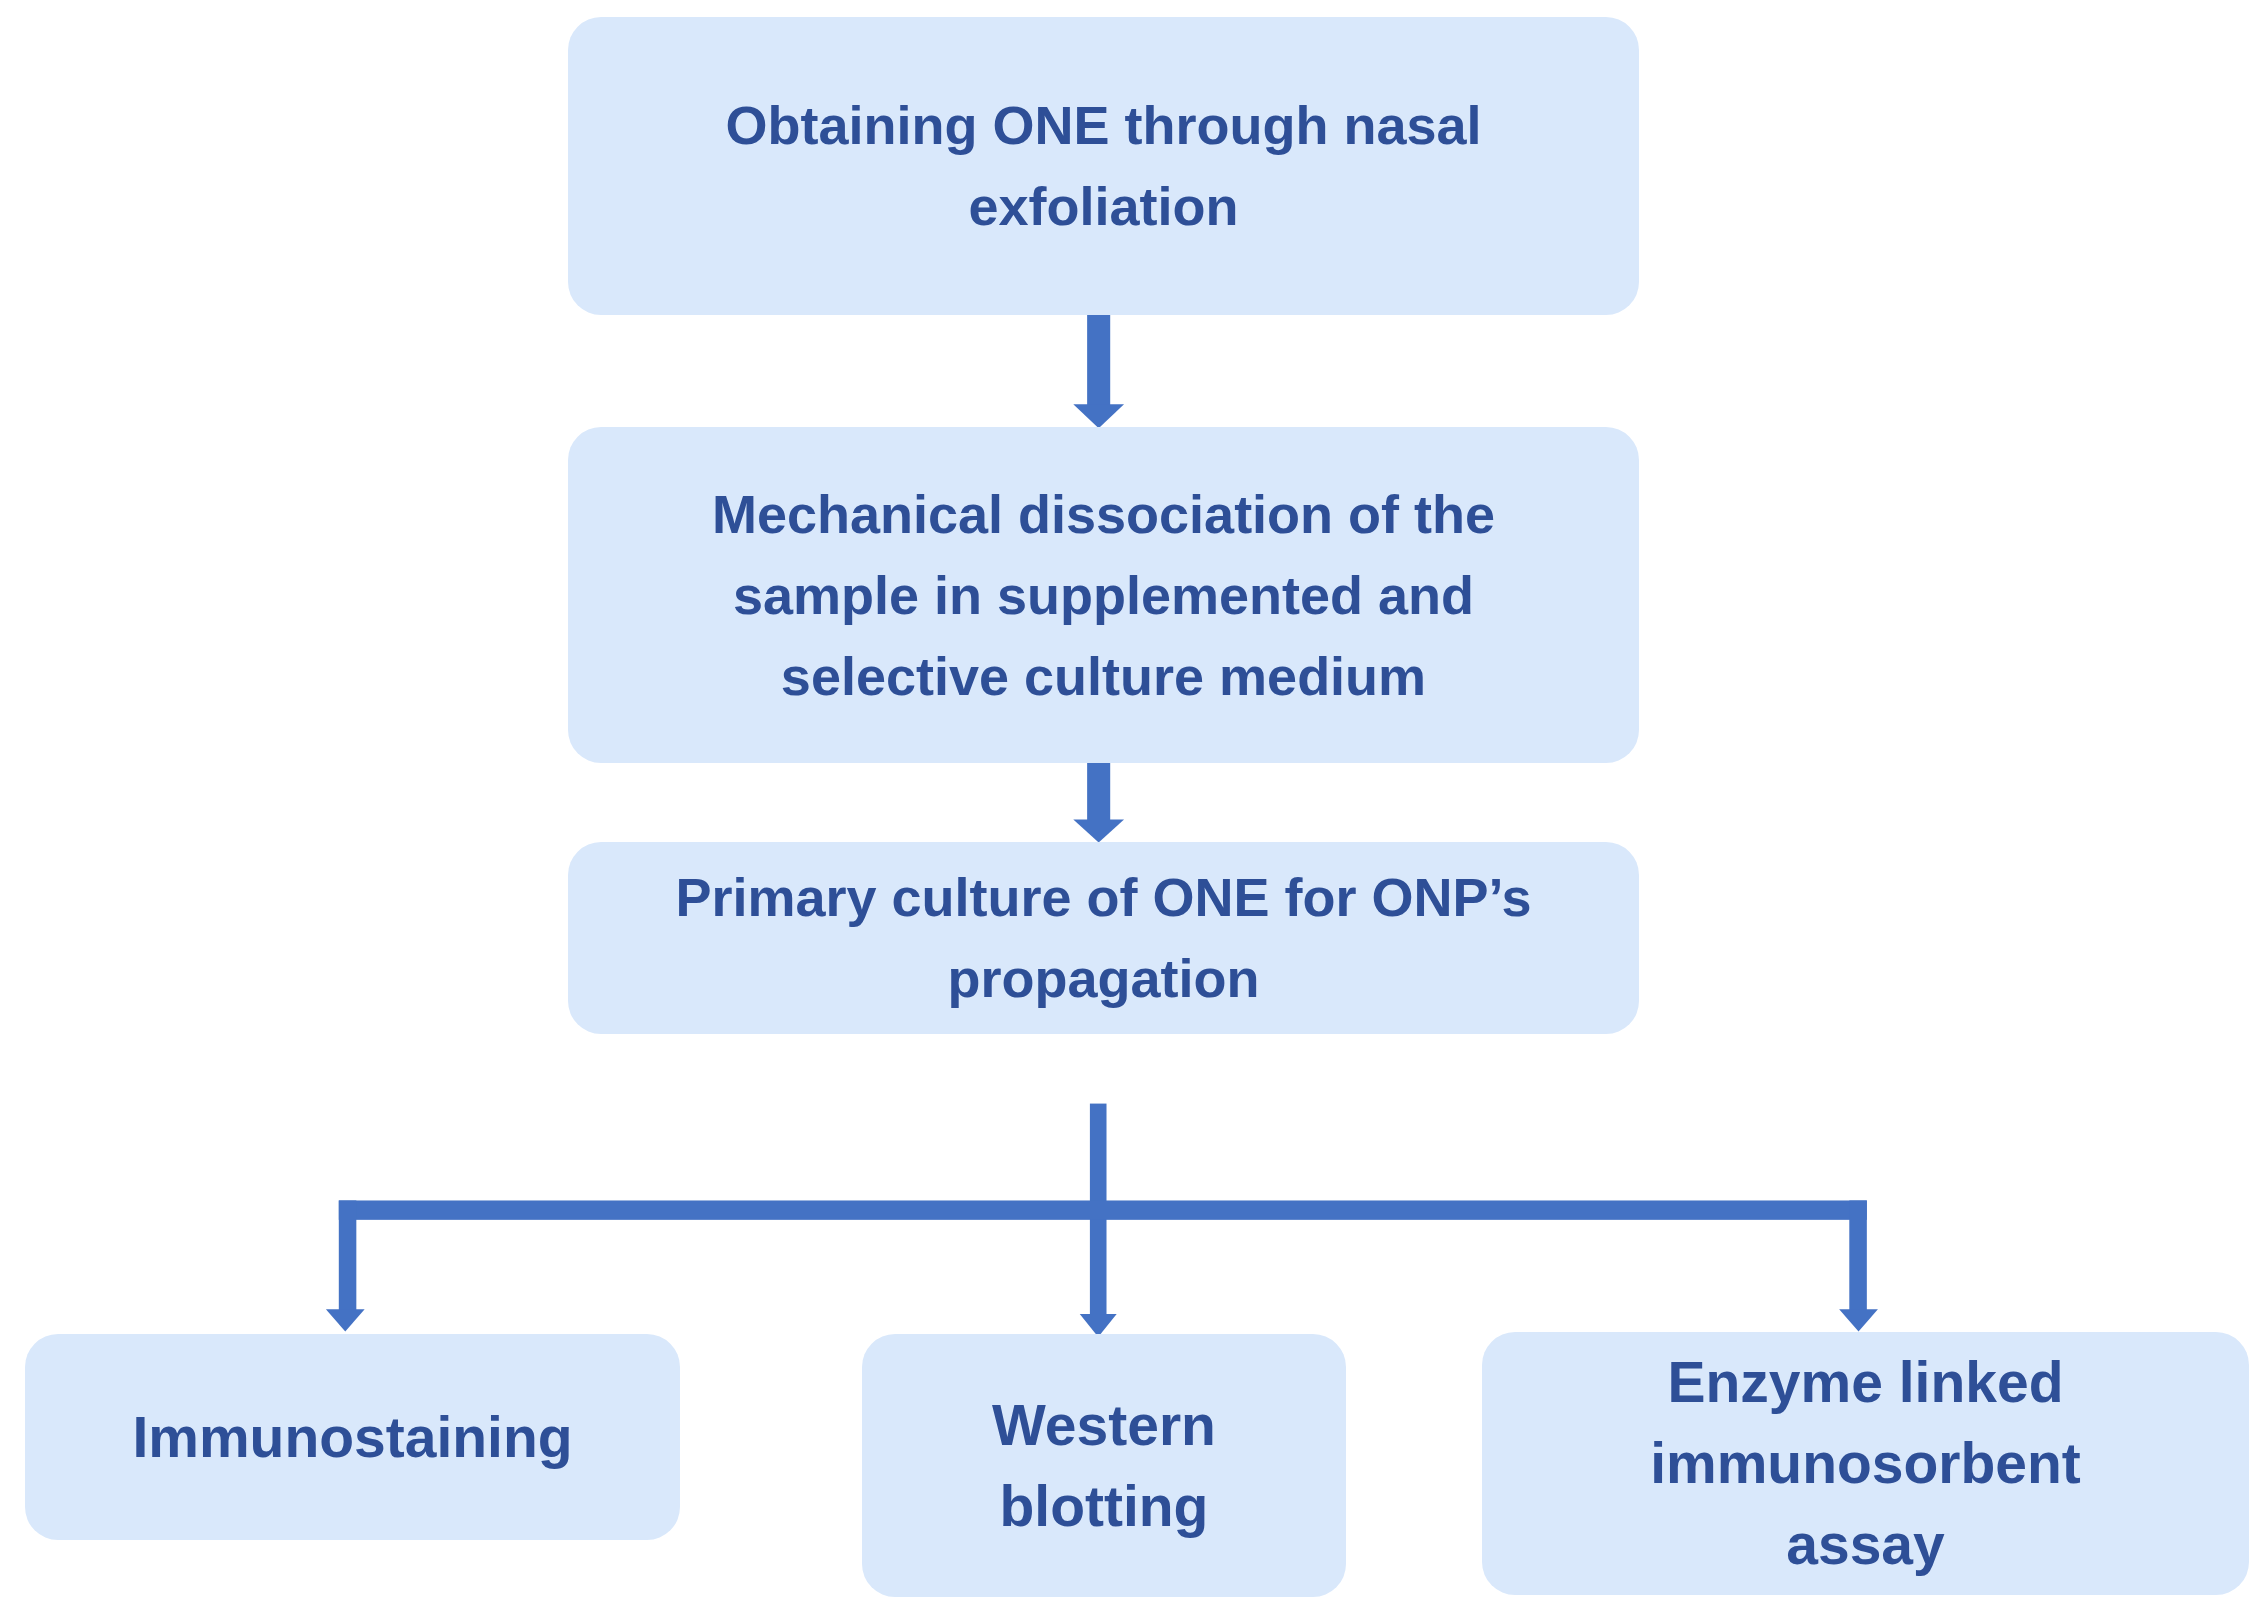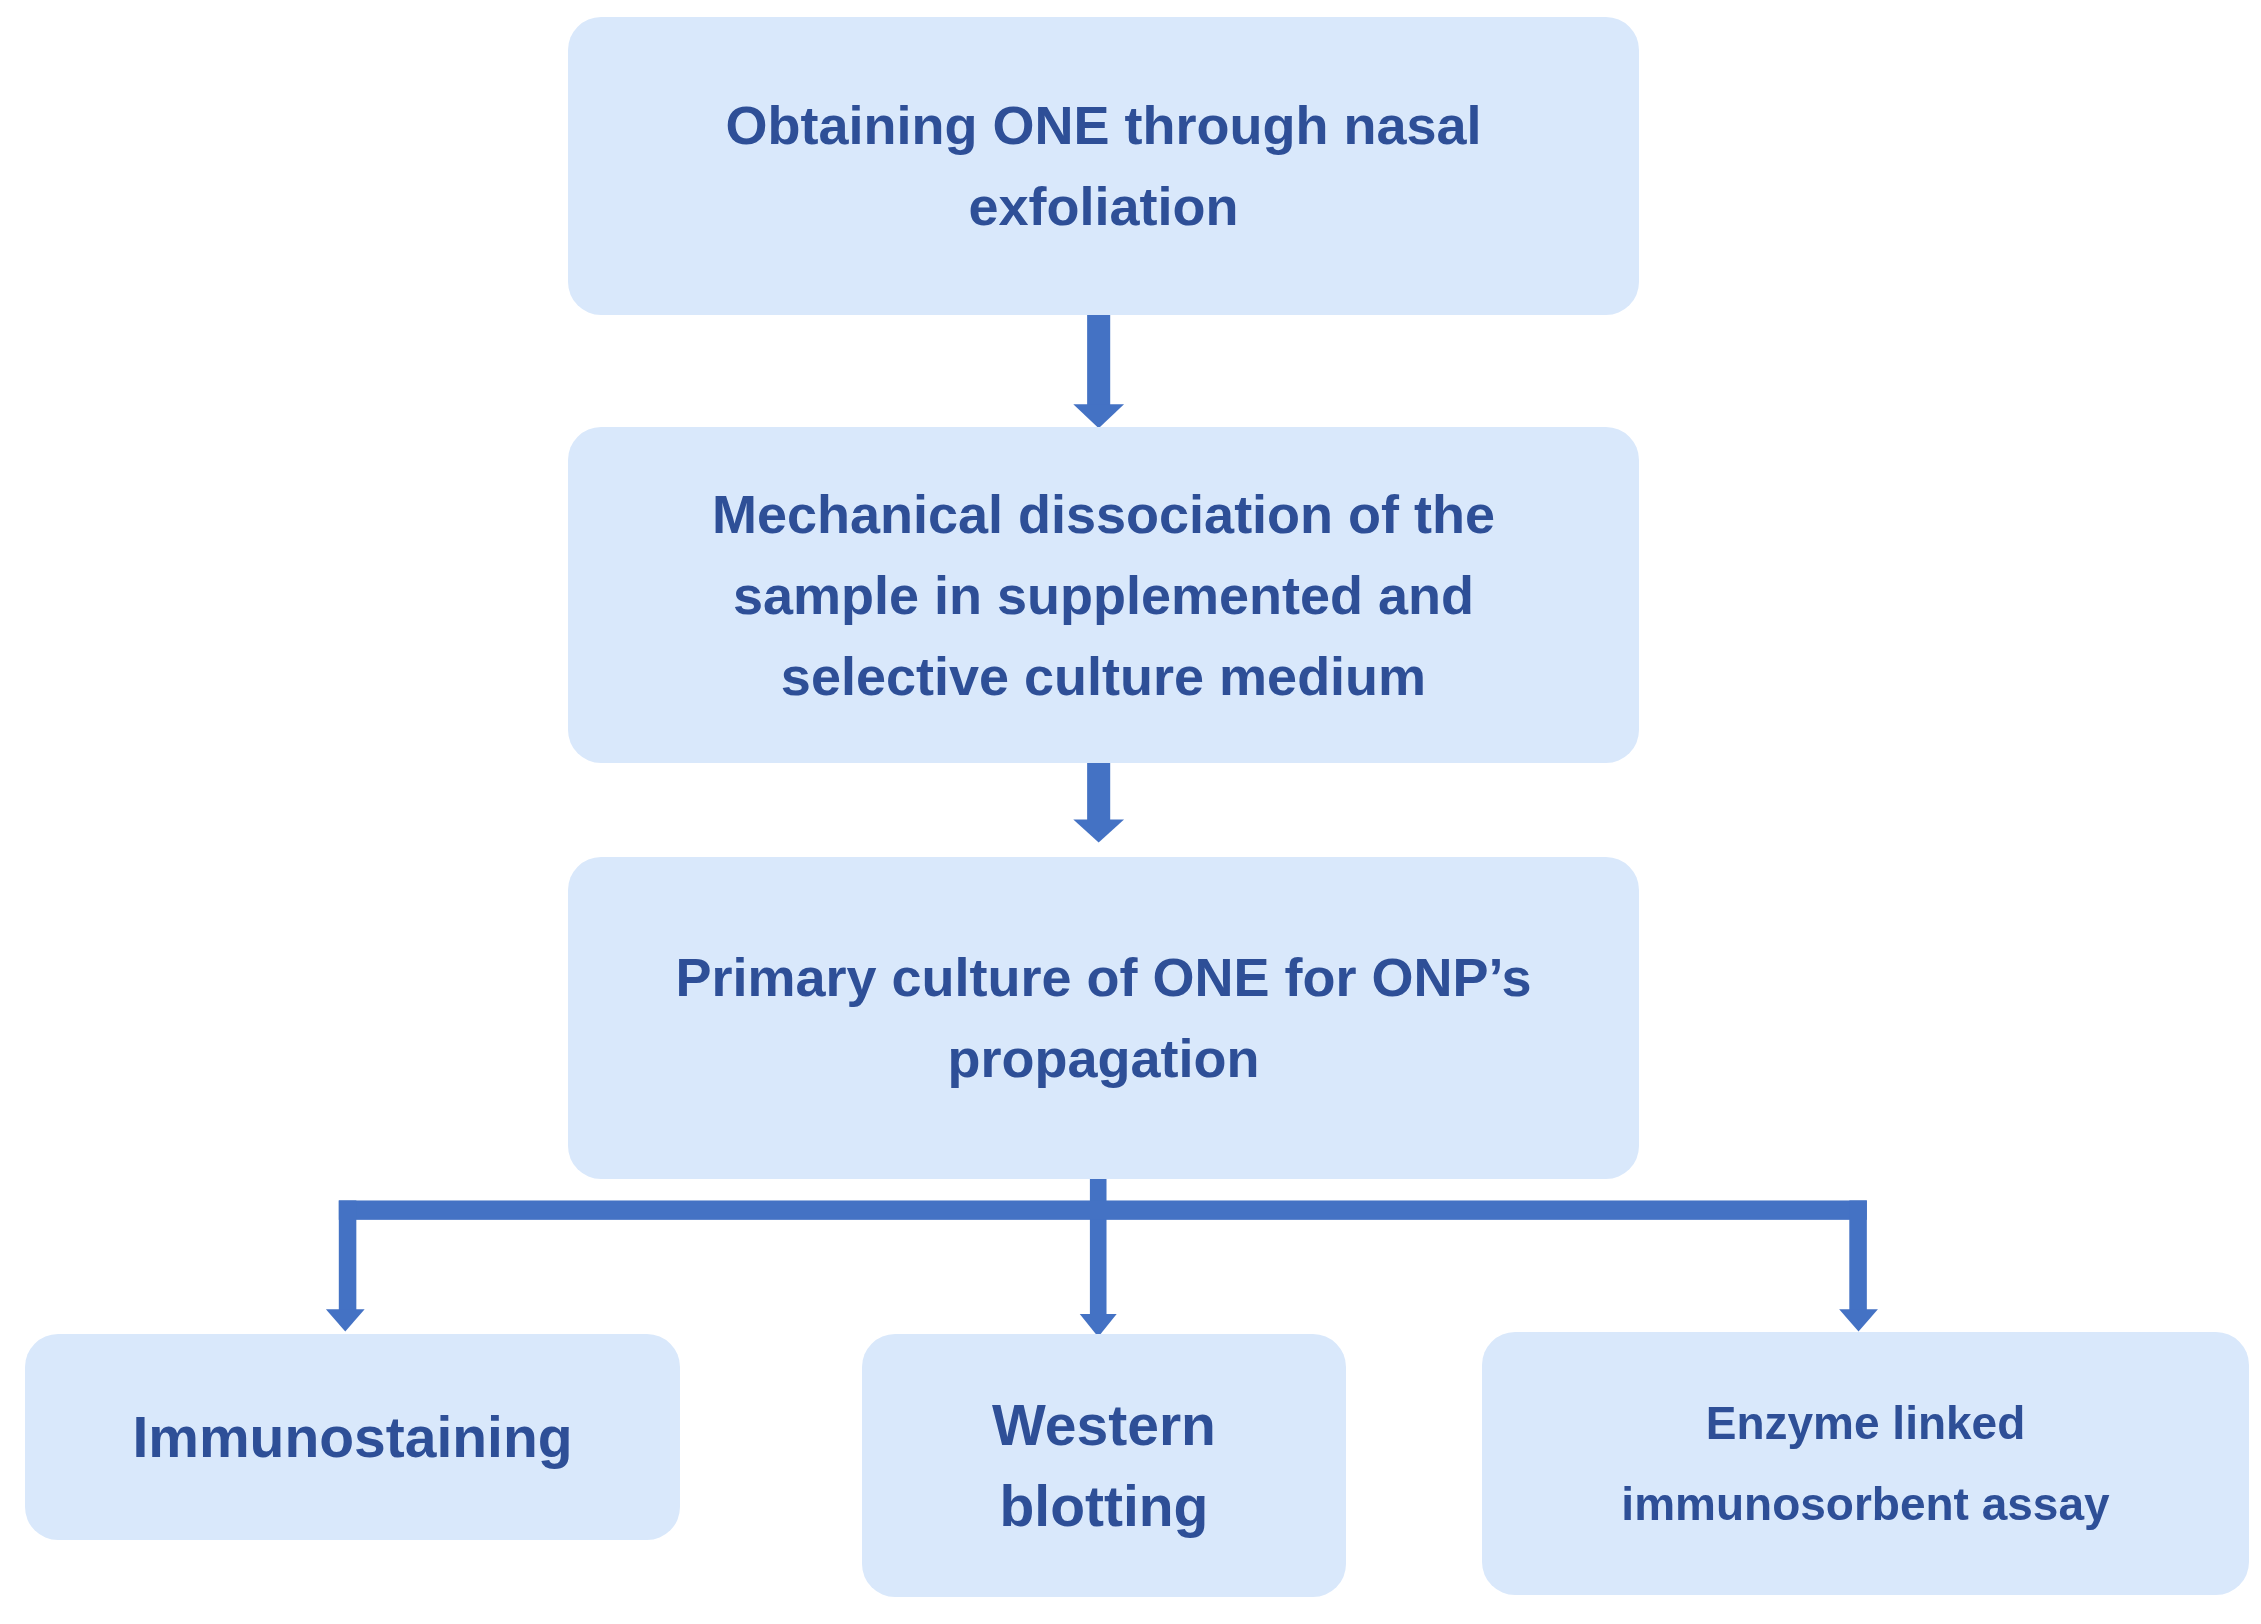--- a/index.html
+++ b/index.html
@@ -42,31 +42,31 @@
     text-align: center;
   }
   .node .label {
     font-weight: bold;
     color: var(--box-text);
     font-size: 54px;
     line-height: 81px;
   }
   .node-obtaining        { left: 568px;  top: 16.6px;   width: 1071px; height: 298px; }
   .node-dissociation     { left: 568px;  top: 427px;  width: 1071px; height: 336px; }
-  .node-primary-culture  { left: 568px;  top: 842px;  width: 1071px; height: 322px; margin-top: 15px; }
+  .node-primary-culture  { left: 568px;  top: 842px;  width: 1071px; height: 192px; }
   .node-immunostaining   { left: 25px;   top: 1334px; width: 655px;  height: 206px; }
   .node-western-blotting { left: 862px;  top: 1334px; width: 484px;  height: 263px; }
   .node-elisa            { left: 1482px; top: 1332px; width: 767px;  height: 263px; }
 
   .node-obtaining .label        { max-width: 904px;  }
   .node-dissociation .label     { max-width: 849px;  }
   .node-primary-culture .label  { max-width: 932px; }
   .node-immunostaining .label   { font-size: 57px; max-width: 600px; }
   .node-western-blotting .label { font-size: 57px; max-width: 295px; }
-  .node-elisa .label            { font-size: 46px; max-width: 591px; }
+  .node-elisa .label            { font-size: 57px; max-width: 591px; }
 </style>
 </head>
 <body>
 
 <div class="canvas">
 
   <svg class="connector-layer" viewBox="0 0 2450 1760">
 
     <g>
       <rect class="shape" x="1178" y="302" width="25" height="138"></rect>

